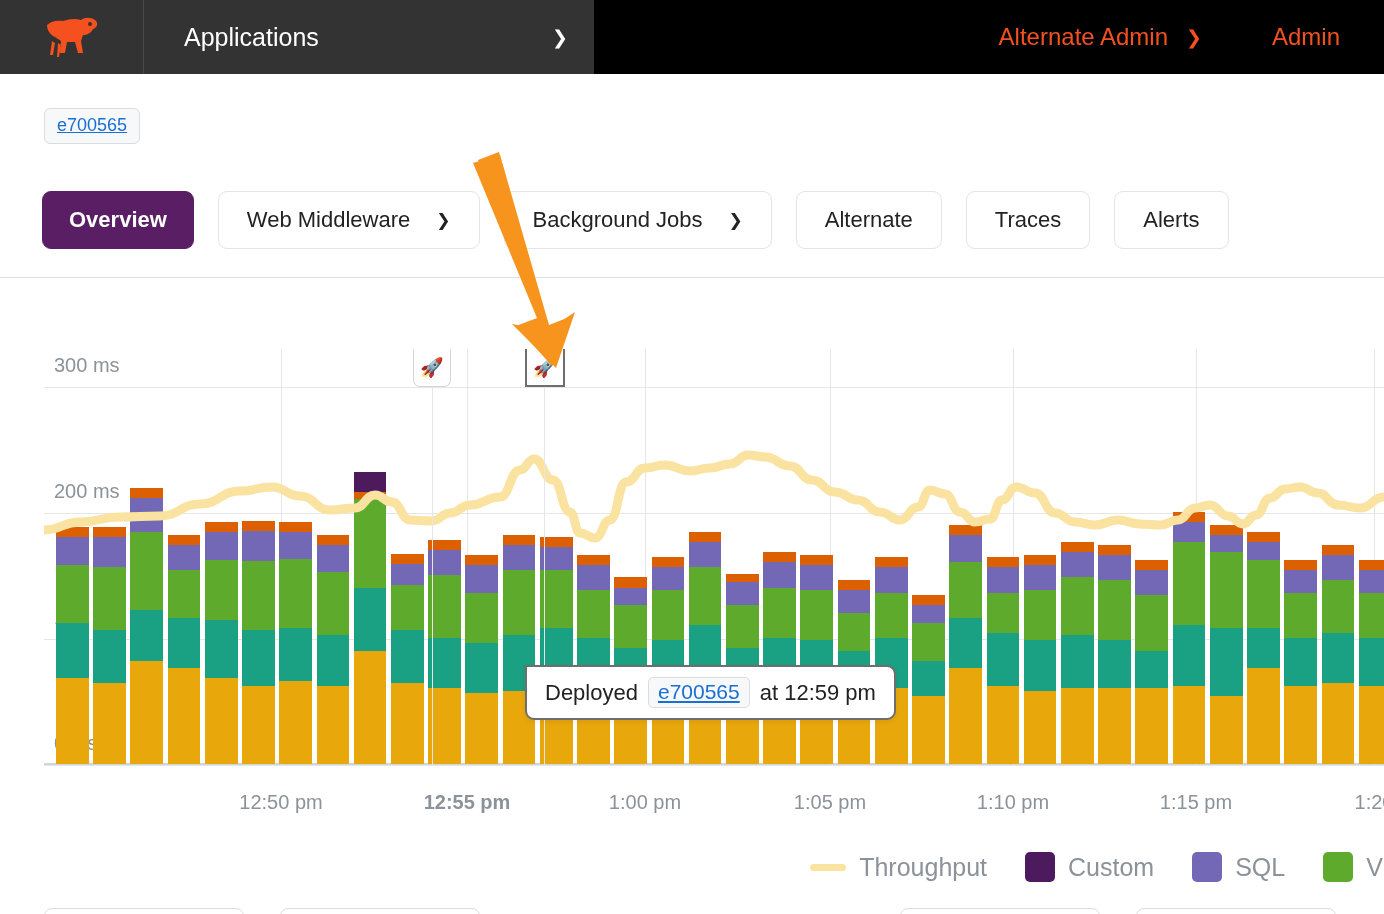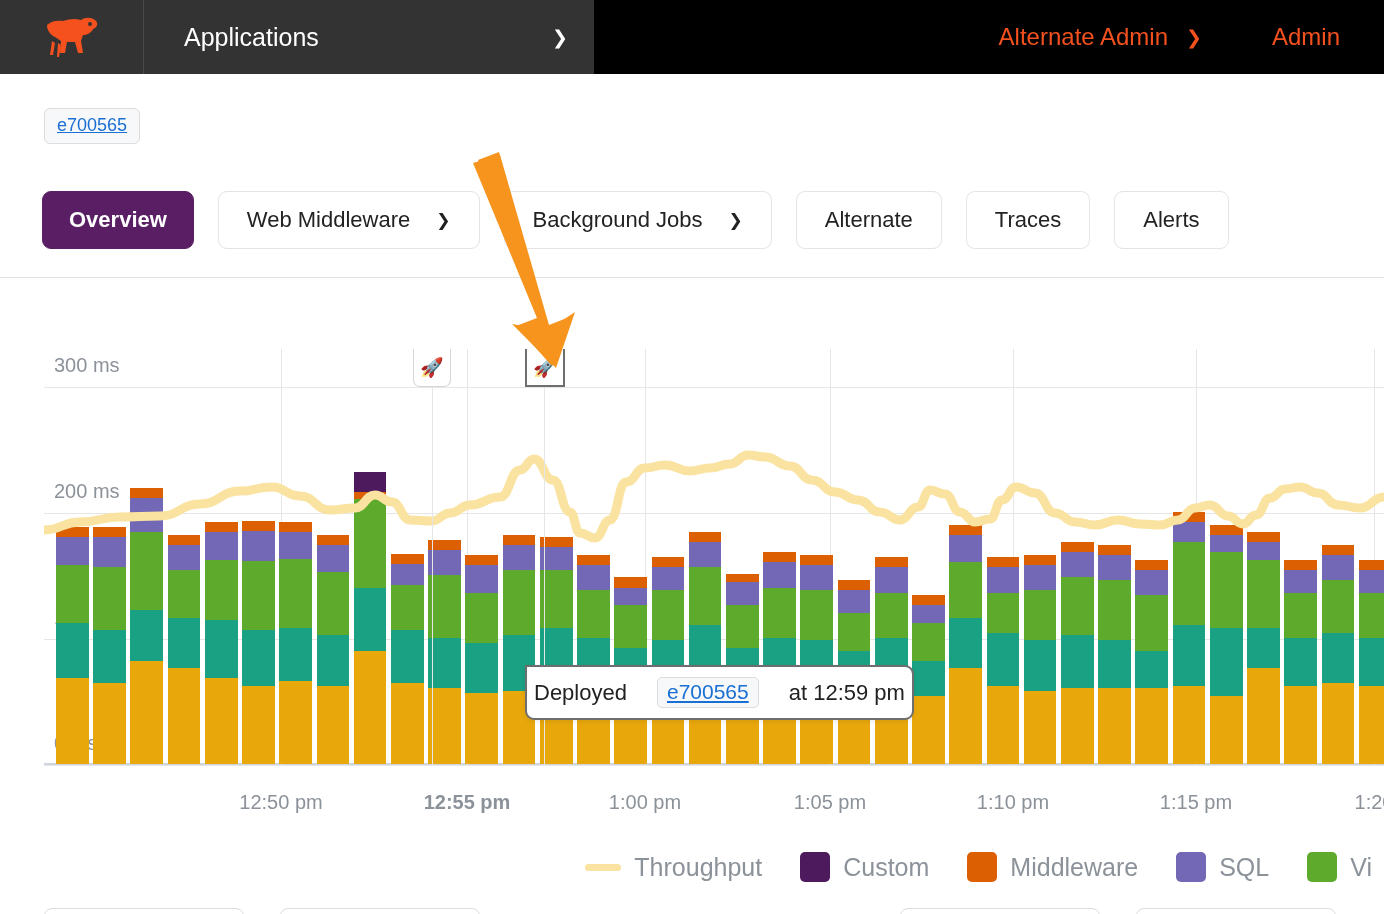--- a/index.html
+++ b/index.html
@@ -160,22 +160,22 @@
   }
   .deploy-line {
     position: absolute; width: 1px; background: #e6e6e6;
   }
   .tooltip {
     position: absolute;
     left: 525px; top: 386px;
     background: #ffffff;
     border: 2px solid #6e6e6e;
     border-radius: 0 9px 9px 9px;
-    padding: 10px 7px;
-    display: flex; align-items: center; gap: 30px;
+    padding: 10px 18px;
+    display: flex; align-items: center; gap: 10px;
     font-size: 22px; color: #222222;
     white-space: nowrap;
     z-index: 25;
     box-shadow: 0 2px 5px rgba(0,0,0,0.07);
   }
   .tooltip .sha {
     border: 1px solid #dcdcdc; border-radius: 5px;
     background: #f7f8f9;
     padding: 2px 9px 3px 9px;
     color: #1a6fd4; text-decoration: underline;
@@ -183,21 +183,21 @@
   }
 
   
   .anno-arrow { position: absolute; left: 0; top: 0; pointer-events: none; z-index: 40; }
 
   
   .legend {
     position: absolute; left: 0; top: 845px;
     width: 1384px; height: 44px;
     display: flex; align-items: center; justify-content: flex-end;
-    padding-right: 16px;
+    padding-right: 0px;
     gap: 0;
   }
   .legend-item {
     display: flex; align-items: center; gap: 13px;
     margin-right: 38px;
     font-size: 25px; color: #8c9299;
   }
   .legend-item:last-child { margin-right: 0; }
   .swatch { width: 30px; height: 30px; border-radius: 5px; }
   .swatch.line { width: 36px; height: 7px; border-radius: 4px; }
@@ -576,24 +576,20 @@
 <div class="legend">
   <div class="legend-item">
     <span class="swatch line" id="sw0" style="background: rgb(250, 226, 160);"></span>
     <span>Throughput</span>
   </div>
   <div class="legend-item">
     <span class="swatch" id="sw1" style="background: rgb(77, 26, 94);"></span>
     <span>Custom</span>
   </div>
   <div class="legend-item">
-    <span class="swatch" id="sw2" style="background: rgb(220, 96, 2);"></span>
-    <span>Middleware</span>
-  </div>
-  <div class="legend-item">
     <span class="swatch" id="sw3" style="background: rgb(114, 104, 181);"></span>
     <span>SQL</span>
   </div>
   <div class="legend-item cut">
     <span class="swatch" id="sw4" style="background: rgb(93, 170, 44);"></span>
     <span>Vi</span>
   </div>
 </div>
 
 <div class="bottom-cards">

